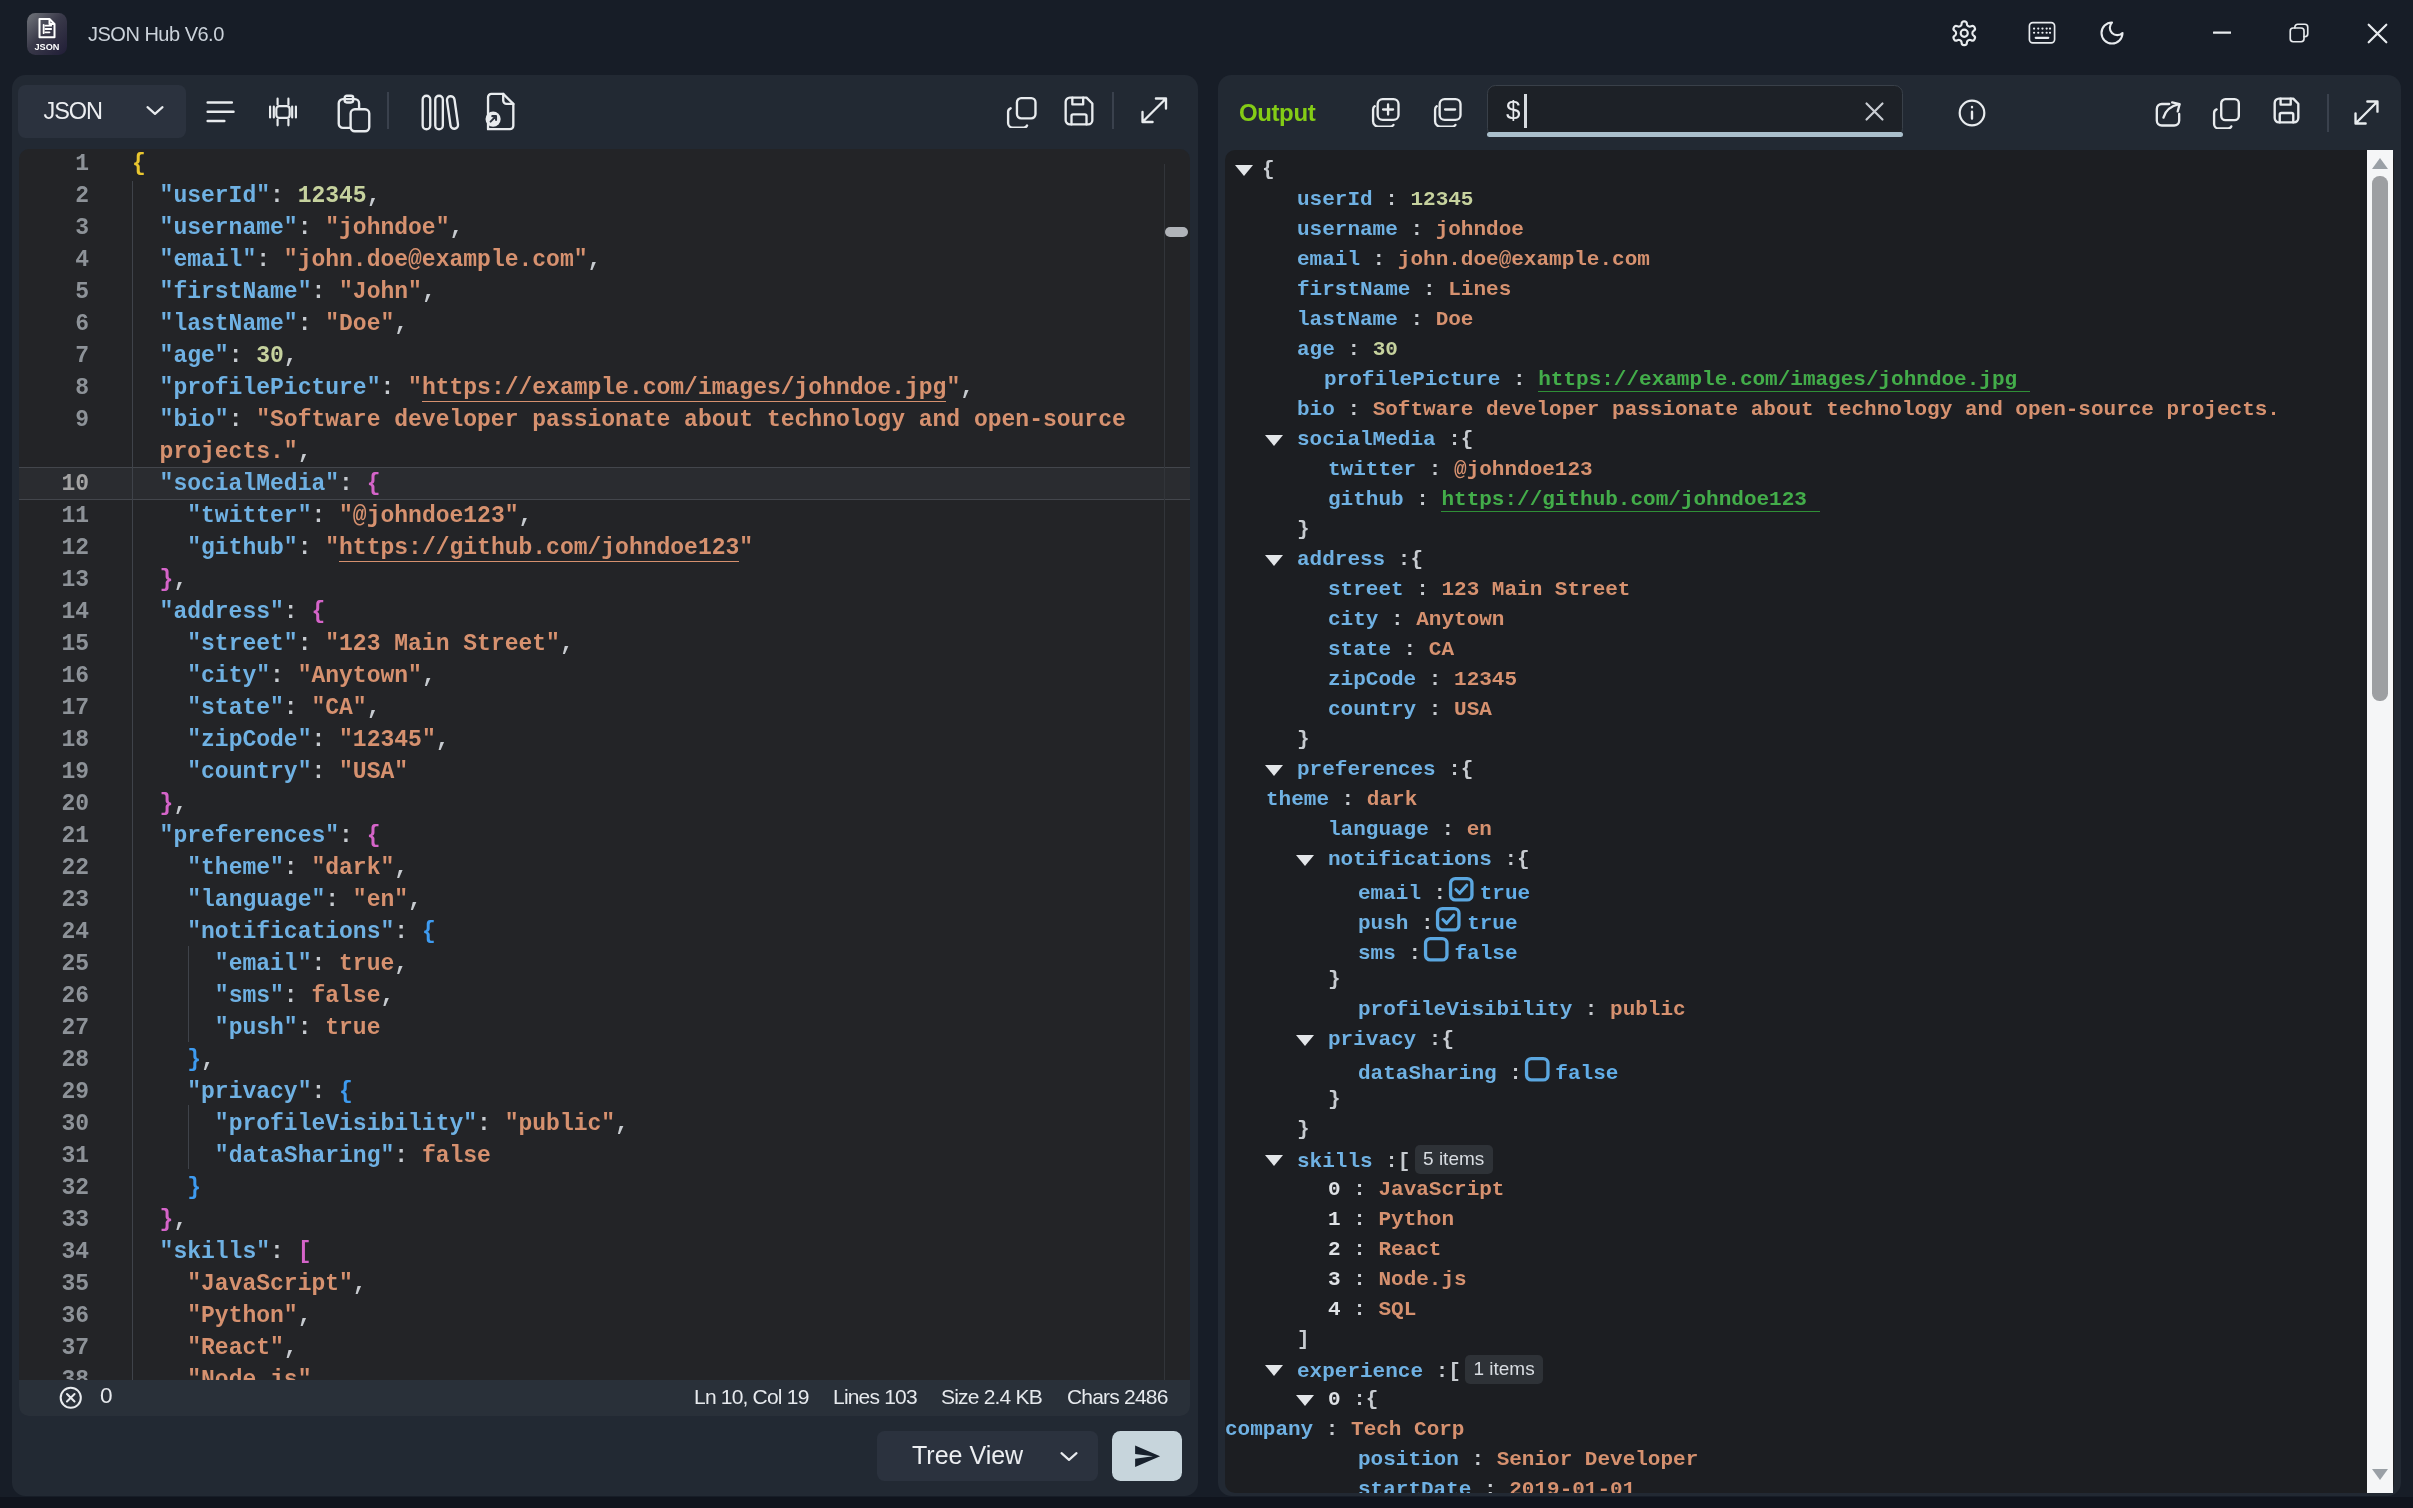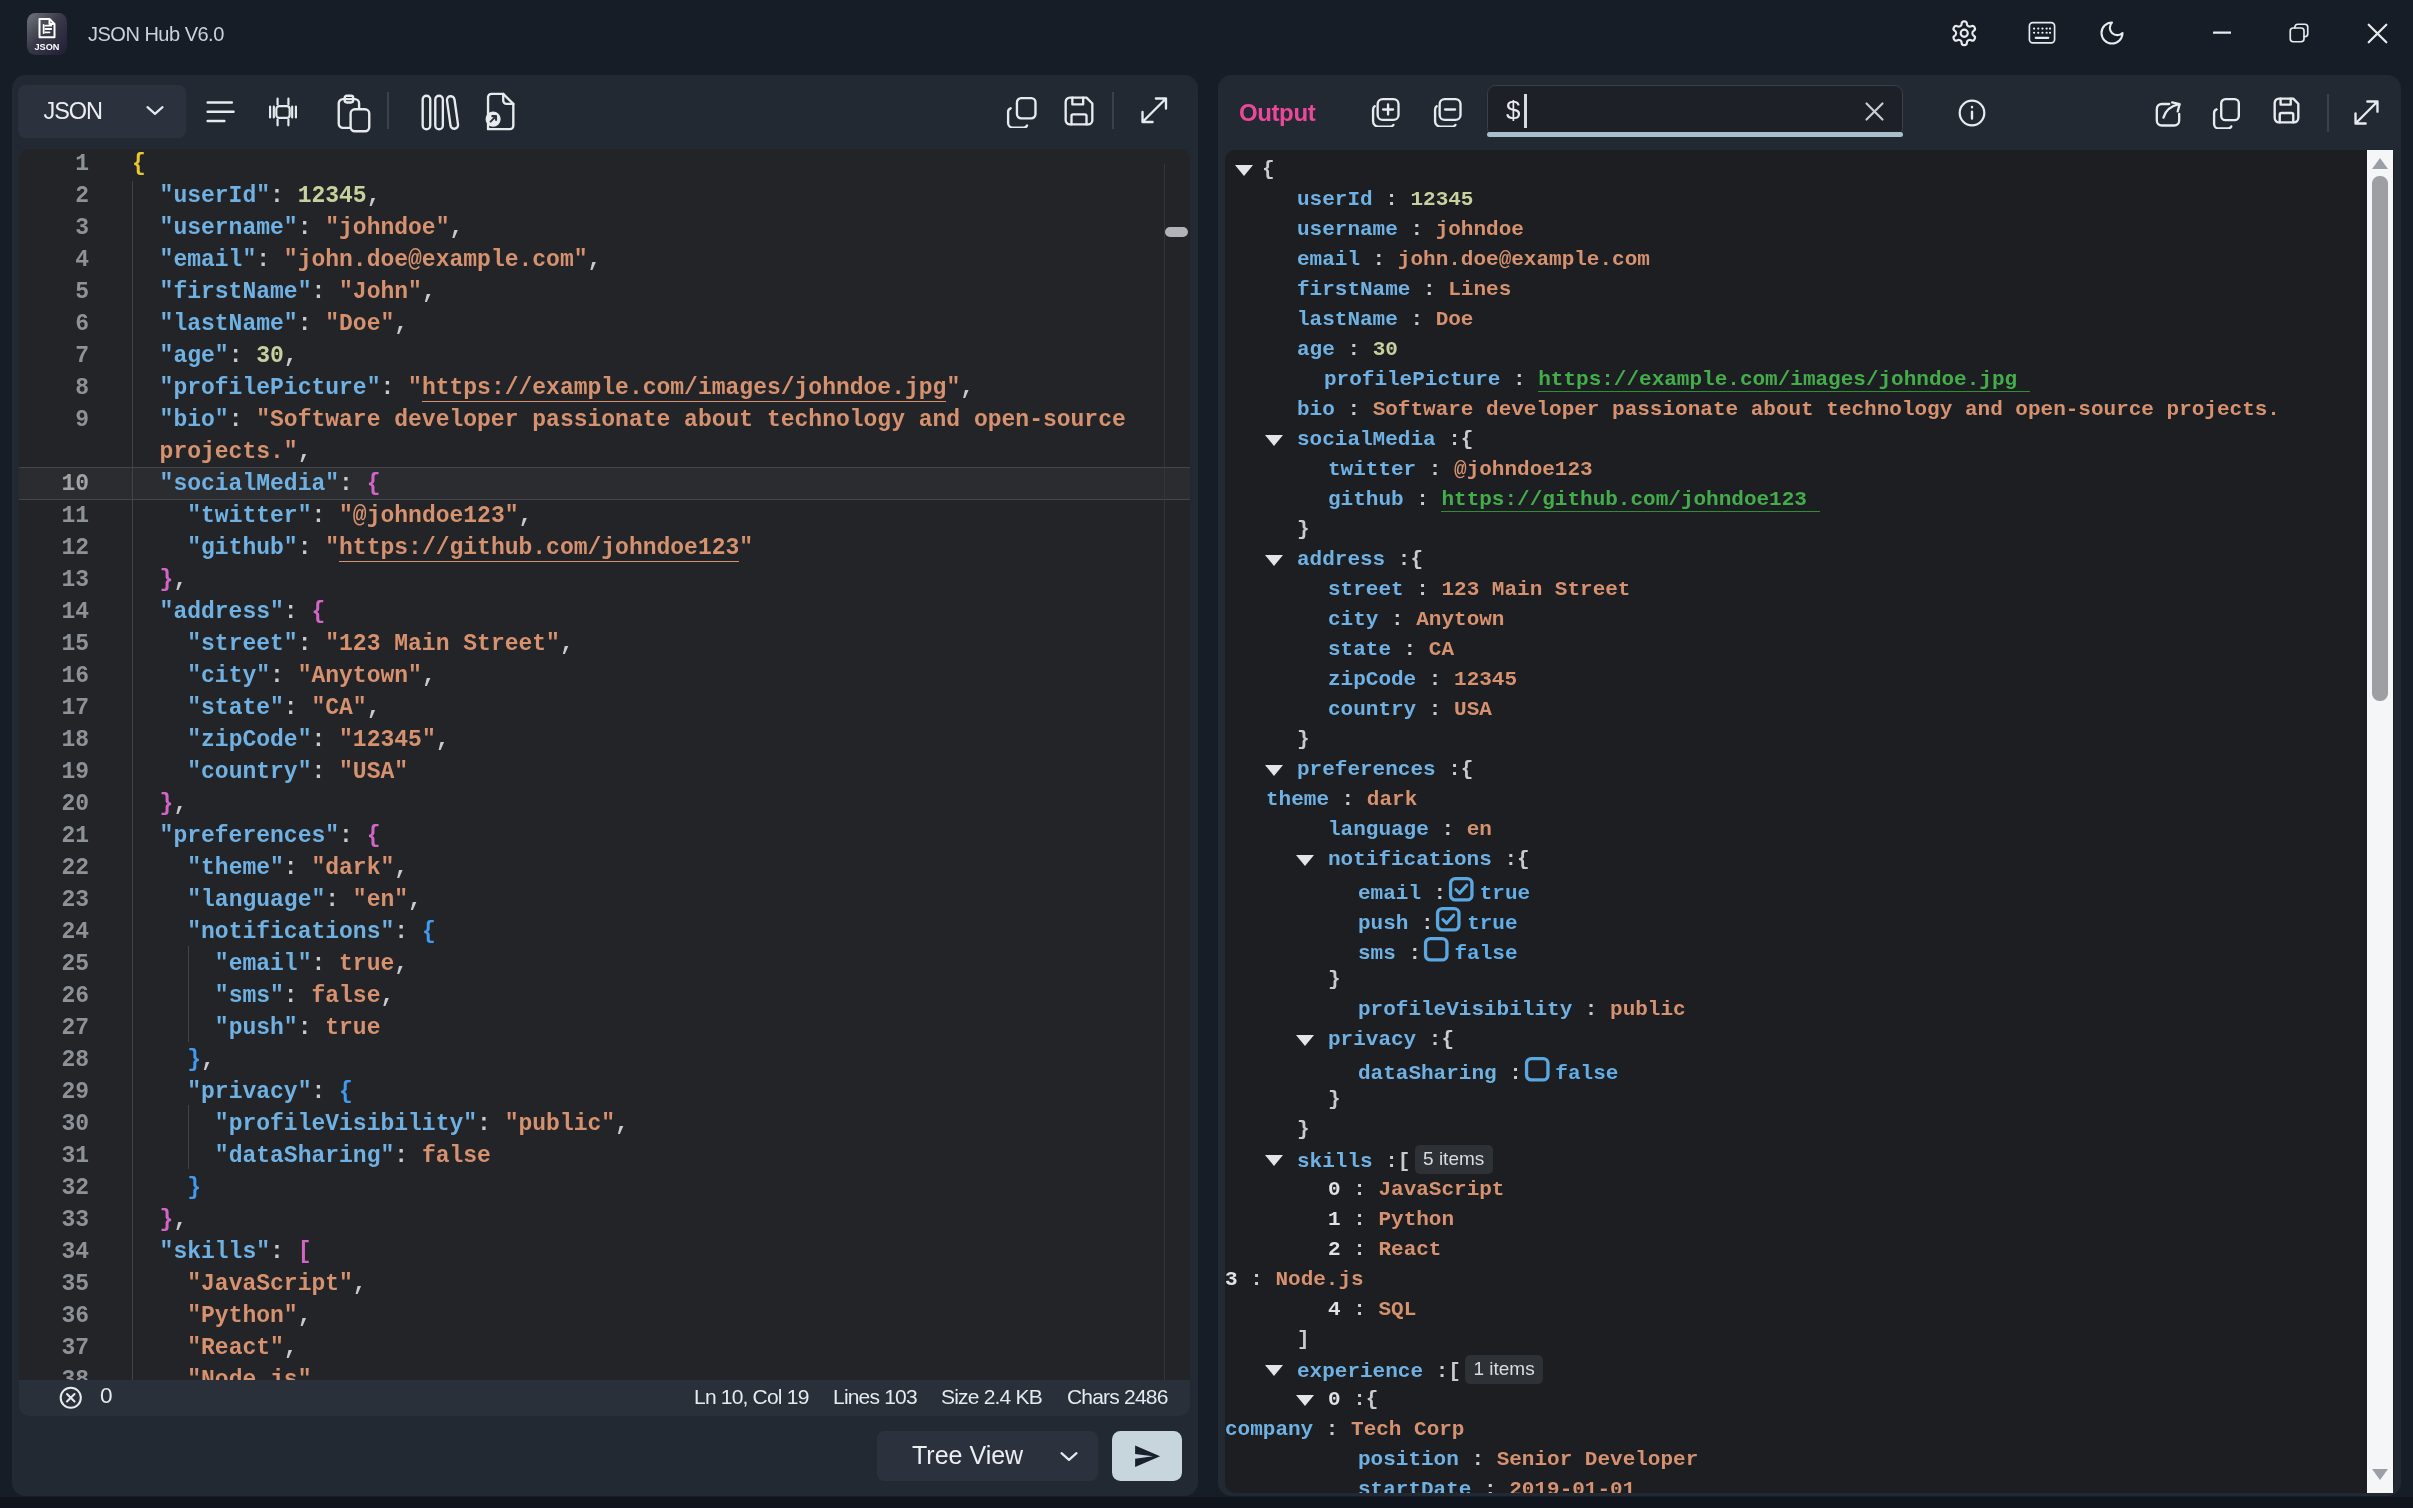--- a/index.html
+++ b/index.html
@@ -172,21 +172,21 @@
     <svg style="position:absolute;left:181px;top:17.6px" width="22" height="15" viewBox="0 0 26 18" fill="none" stroke="#e8ebee" stroke-width="2.6" stroke-linecap="round" stroke-linejoin="round">
       <path d="M4 5 L13 13 L22 5"></path>
     </svg>
   </div>
 <div class="abs" style="left:1112px;top:1431px;width:70px;height:50px;border-radius:8.4px;background:#c7d5dc;">
     <svg style="position:absolute;left:20px;top:11px" width="30" height="28.5" viewBox="0 0 24 24" fill="#17202c">
       <path d="M2 21 L23 12 L2 3 V10 L17 12 L2 14 Z"></path>
     </svg>
   </div>
 <div class="card" style="left:1218px;top:75px;width:1183px;height:1421px;"></div>
-<div class="abs" style="left:1239px;top:99px;font-size:24px;font-weight:bold;letter-spacing:-0.4px;color:#ec4899;">Output</div>
+<div class="abs" style="left:1239px;top:99px;font-size:24px;font-weight:bold;letter-spacing:-0.4px;color:#84cc16;">Output</div>
 <div class="ictr" style="left:1371px;top:97px">
     <svg width="30" height="30" viewBox="0 0 36 36" fill="none" stroke="#e8ebee" stroke-width="2" stroke-linecap="round" stroke-linejoin="round">
       <rect x="8" y="2.5" width="25" height="25" rx="6" stroke-width="2.8"></rect>
       <path d="M27 33.5 a5 5 0 0 1-4 2 H9 a6.5 6.5 0 0 1-6.5-6.5 V15 a5 5 0 0 1 2-4" stroke-width="2.8"></path>
       <path d="M20.5 9 v12 M14.5 15 h12" stroke-width="2.8"></path>
     </svg>
   </div>
 <div class="ictr" style="left:1433px;top:97px">
     <svg width="30" height="30" viewBox="0 0 36 36" fill="none" stroke="#e8ebee" stroke-width="2" stroke-linecap="round" stroke-linejoin="round">
       <rect x="8" y="2.5" width="25" height="25" rx="6" stroke-width="2.8"></rect>
@@ -276,21 +276,21 @@
 <div class="trow" style="padding-left:103px"><span class="tri" style="left:71px"></span><i class="k">privacy</i><i class="p"> :</i><i class="p">{</i></div>
 <div class="trow" style="padding-left:133px"><i class="k">dataSharing</i><i class="p"> :</i><svg class="cb" viewBox="0 0 24 24">
           <rect x="3" y="3" width="18" height="18" rx="4" fill="none" stroke="#5ba7e0" stroke-width="2.8"></rect>
         </svg><i class="bl">false</i></div>
 <div class="trow" style="padding-left:103px"><i class="p">}</i></div>
 <div class="trow" style="padding-left:72px"><i class="p">}</i></div>
 <div class="trow" style="padding-left:72px"><span class="tri" style="left:40px"></span><i class="k">skills</i><i class="p"> :</i><i class="p">[</i><span class="badge">5 items</span></div>
 <div class="trow" style="padding-left:103px"><i class="w">0</i><i class="p"> : </i><i class="s">JavaScript</i></div>
 <div class="trow" style="padding-left:103px"><i class="w">1</i><i class="p"> : </i><i class="s">Python</i></div>
 <div class="trow" style="padding-left:103px"><i class="w">2</i><i class="p"> : </i><i class="s">React</i></div>
-<div class="trow" style=""><i class="w">3</i><i class="p"> : </i><i class="s">Node.js</i></div>
+<div class="trow" style="padding-left:103px"><i class="w">3</i><i class="p"> : </i><i class="s">Node.js</i></div>
 <div class="trow" style="padding-left:103px"><i class="w">4</i><i class="p"> : </i><i class="s">SQL</i></div>
 <div class="trow" style="padding-left:72px"><i class="p">]</i></div>
 <div class="trow" style="padding-left:72px"><span class="tri" style="left:40px"></span><i class="k">experience</i><i class="p"> :</i><i class="p">[</i><span class="badge">1 items</span></div>
 <div class="trow" style="padding-left:103px"><span class="tri" style="left:71px"></span><i class="w">0</i><i class="p"> :</i><i class="p">{</i></div>
 <div class="trow" style=""><i class="k">company</i><i class="p"> : </i><i class="s">Tech Corp</i></div>
 <div class="trow" style="padding-left:133px"><i class="k">position</i><i class="p"> : </i><i class="s">Senior Developer</i></div>
 <div class="trow" style="padding-left:133px"><i class="k">startDate</i><i class="p"> : </i><i class="s">2019-01-01</i></div>
     </div>
   </div>
 <div id="sbtrack"></div>

